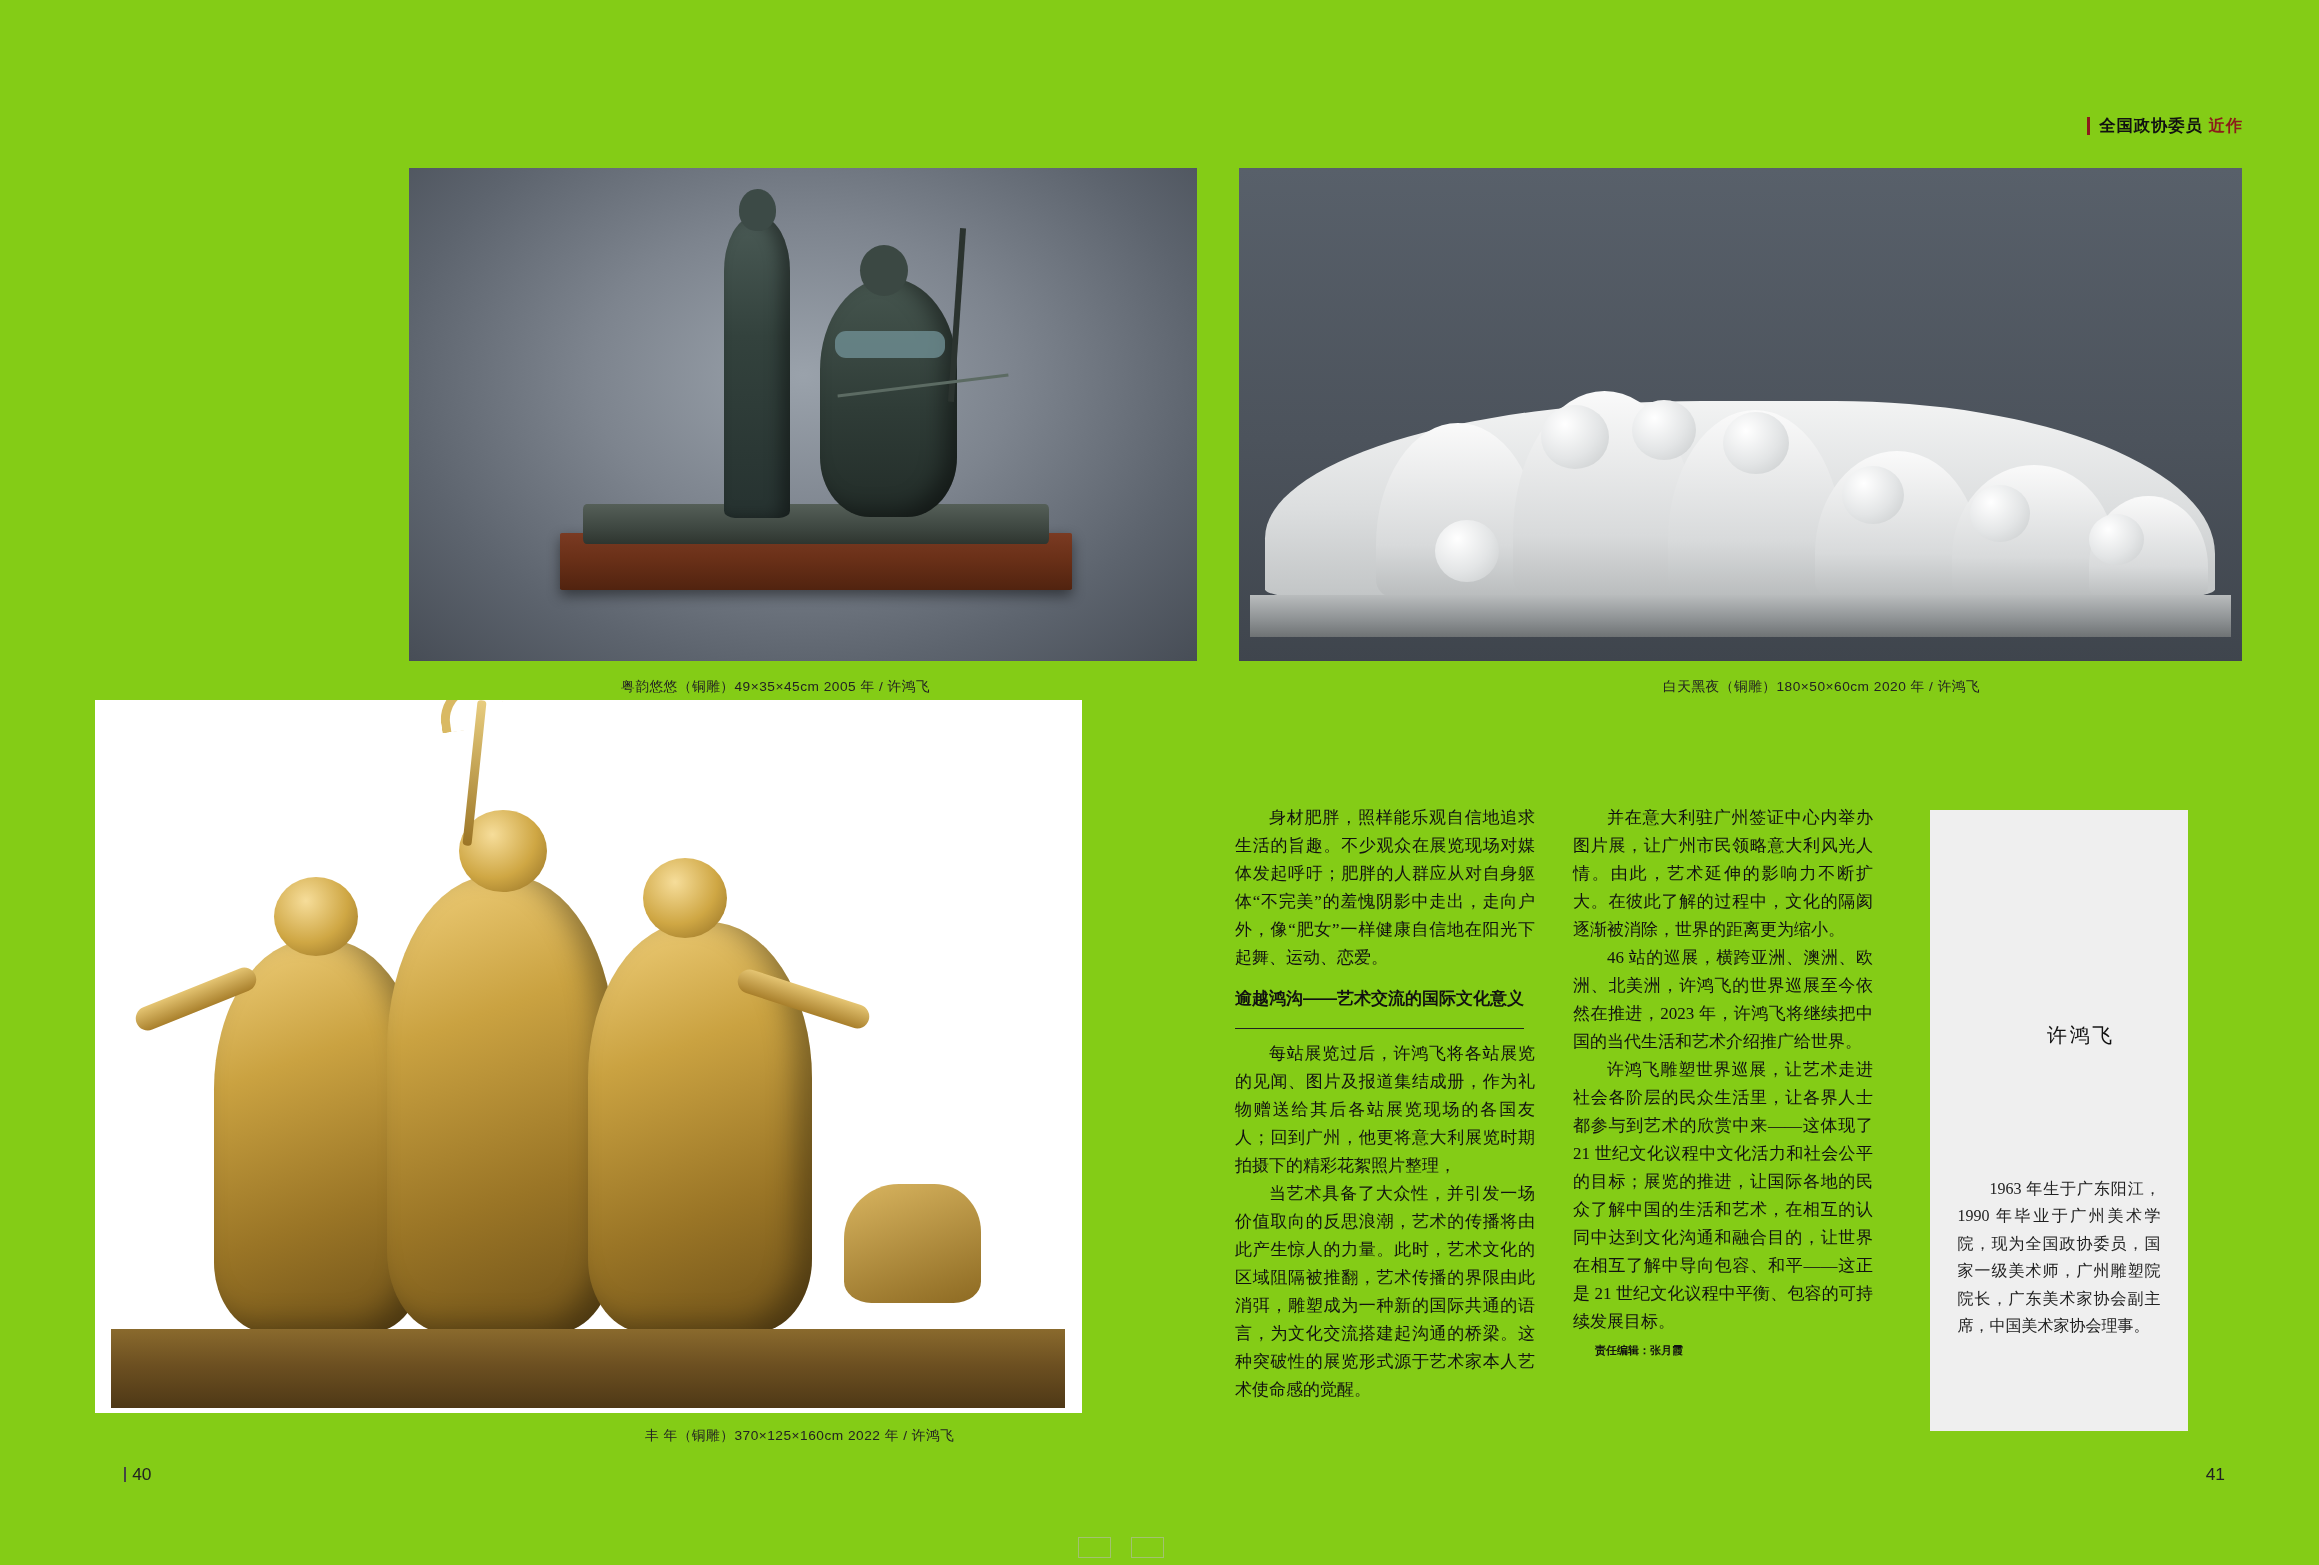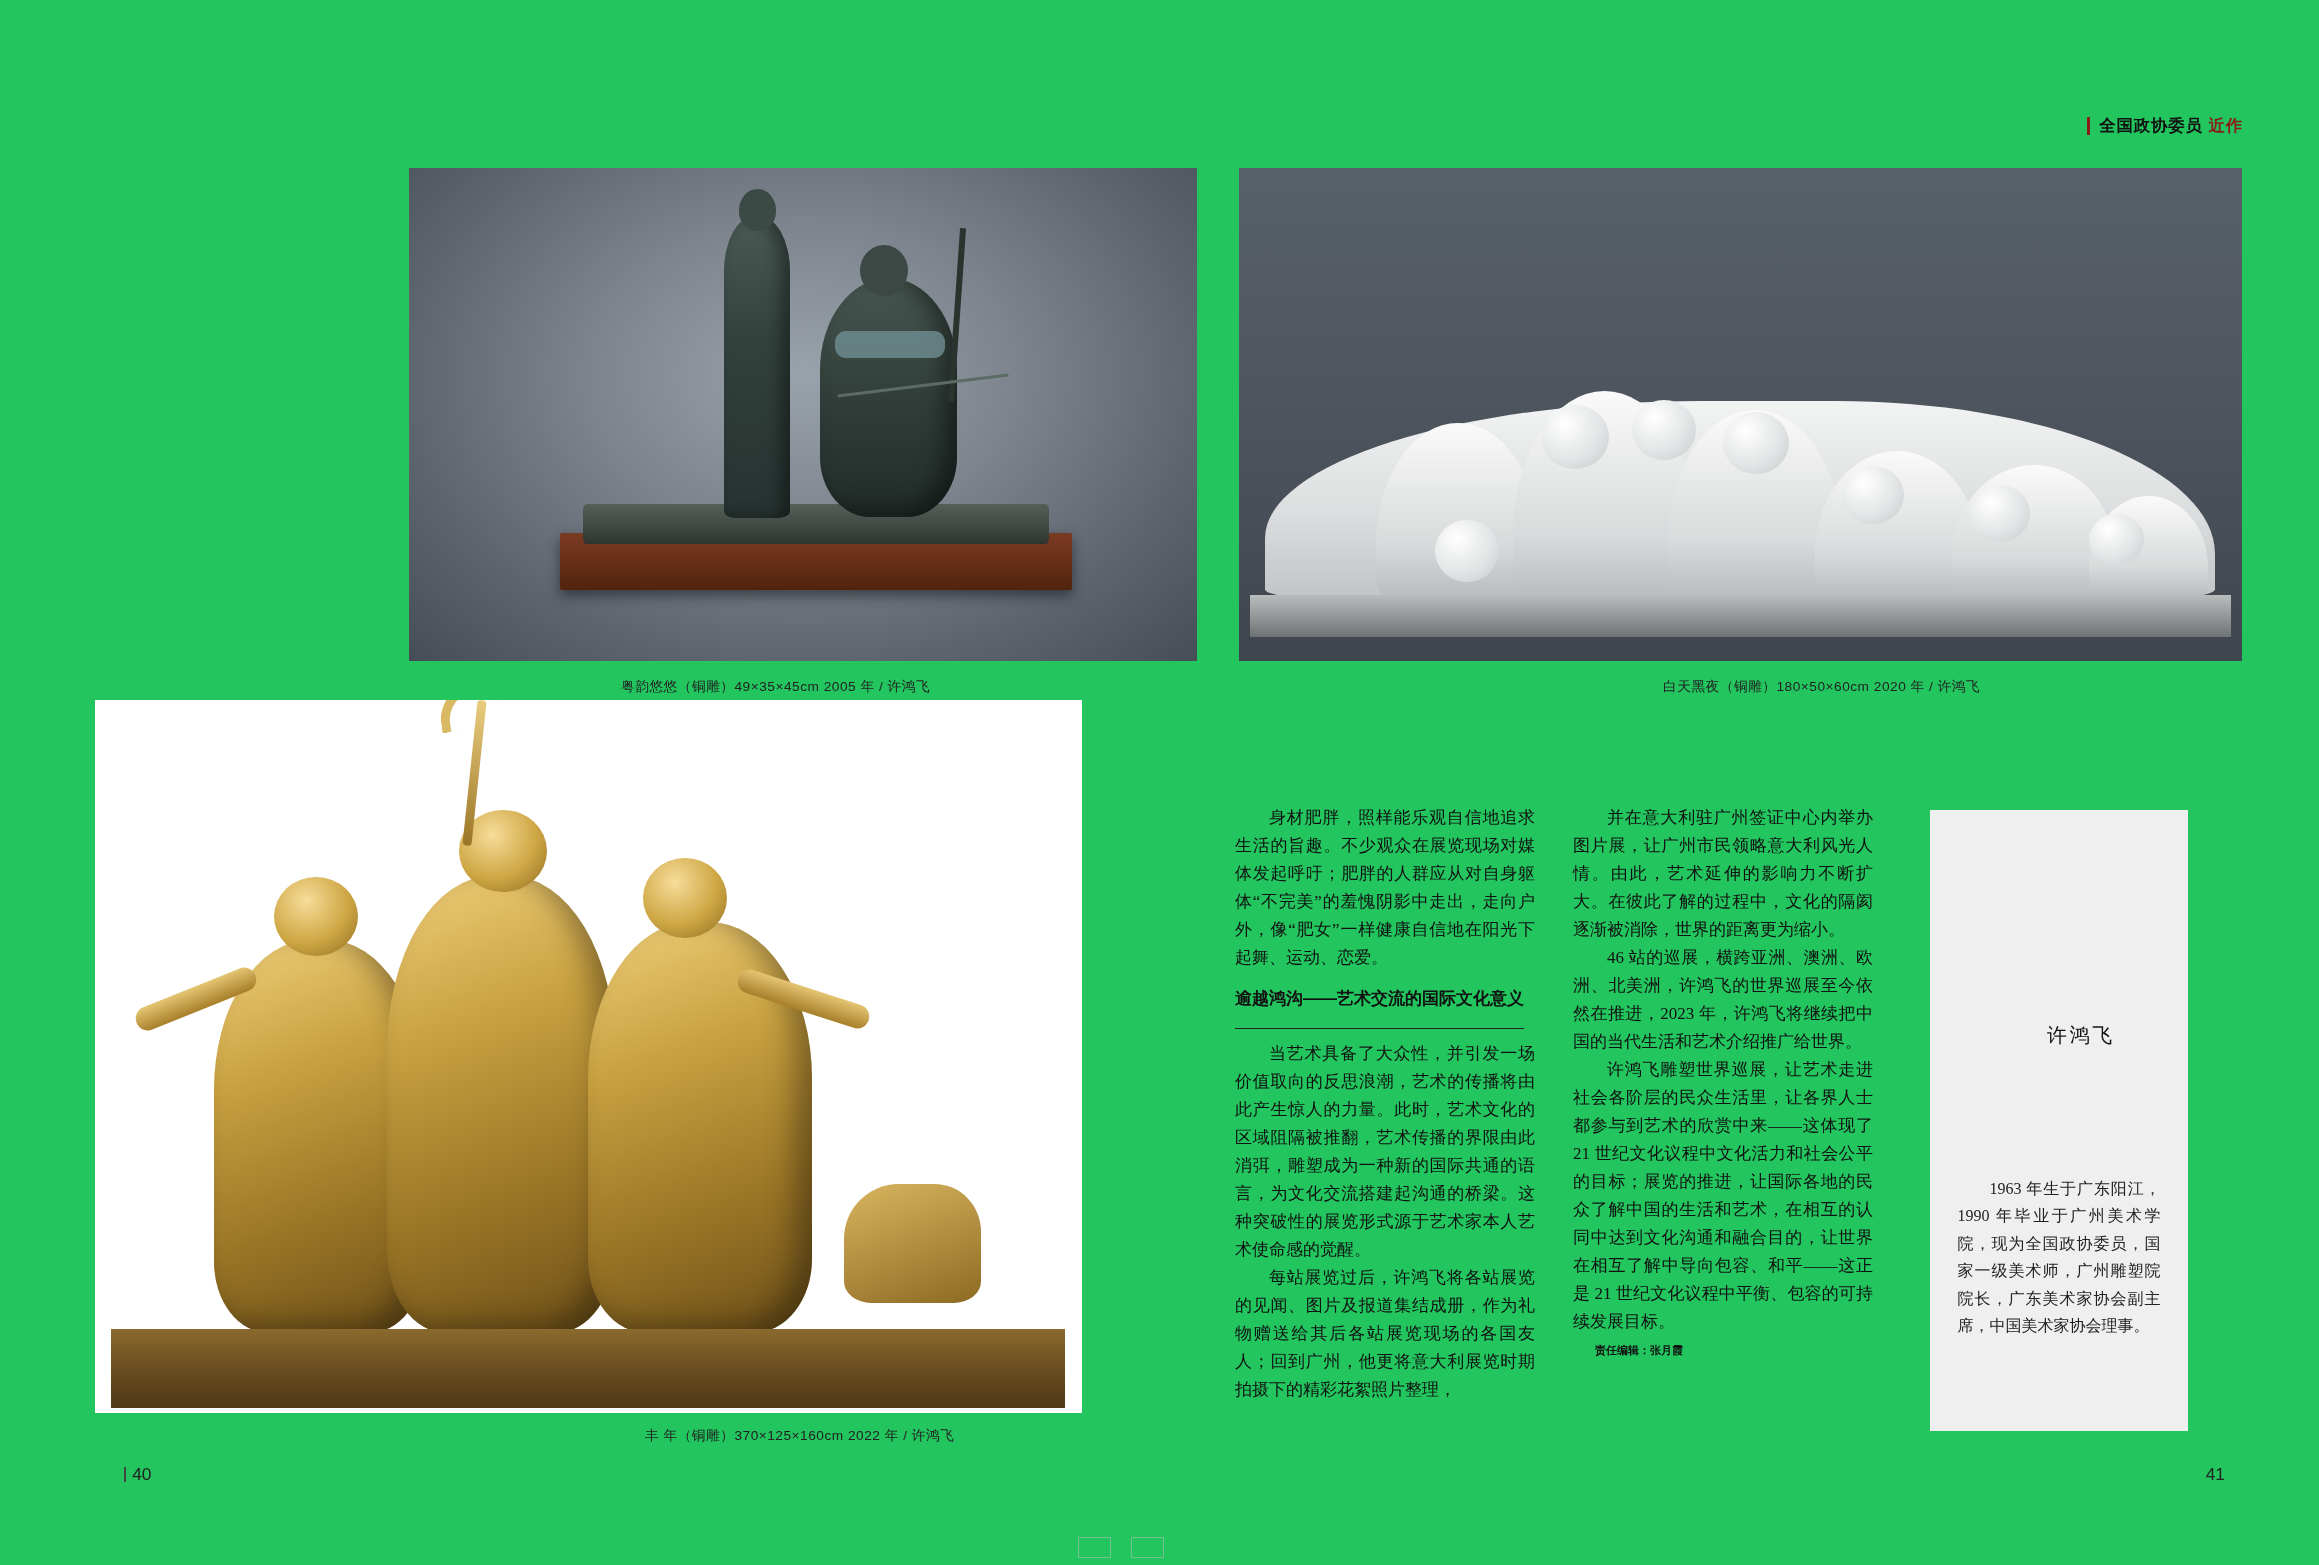--- a/index.html
+++ b/index.html
@@ -11,21 +11,21 @@
     width: 2320px;
     height: 1565px;
     font-family: "Liberation Serif", serif;
     color: #1a1a1a;
     position: relative;
     overflow: hidden;
   }
   .page {
     position: absolute;
     inset: 0;
-    background: #22c55e;
+    background: #84cc16;
   }
   
   .runhead {
     position: absolute;
     top: 115px;
     right: 77px;
     display: flex;
     align-items: center;
     gap: 5.5px;
     font-size: 17.4px;
@@ -349,22 +349,22 @@
       <div class="sickle"></div>
       <div class="dog"></div>
       <div class="gbase"></div>
     </div>
   </div>
   <div class="cap" id="cap3">丰 年（铜雕）370×125×160cm 2022 年 / 许鸿飞</div>
 
   <div class="col" id="col1">
     <p>身材肥胖，照样能乐观自信地追求生活的旨趣。不少观众在展览现场对媒体发起呼吁；肥胖的人群应从对自身躯体“不完美”的羞愧阴影中走出，走向户外，像“肥女”一样健康自信地在阳光下起舞、运动、恋爱。</p>
     <div class="subhead">逾越鸿沟——艺术交流的国际文化意义</div>
+    <p>每站展览过后，许鸿飞将各站展览的见闻、图片及报道集结成册，作为礼物赠送给其后各站展览现场的各国友人；回到广州，他更将意大利展览时期拍摄下的精彩花絮照片整理，</p>
     <p>当艺术具备了大众性，并引发一场价值取向的反思浪潮，艺术的传播将由此产生惊人的力量。此时，艺术文化的区域阻隔被推翻，艺术传播的界限由此消弭，雕塑成为一种新的国际共通的语言，为文化交流搭建起沟通的桥梁。这种突破性的展览形式源于艺术家本人艺术使命感的觉醒。</p>
-    <p>每站展览过后，许鸿飞将各站展览的见闻、图片及报道集结成册，作为礼物赠送给其后各站展览现场的各国友人；回到广州，他更将意大利展览时期拍摄下的精彩花絮照片整理，</p>
   </div>
 
   <div class="col" id="col2">
     <p>并在意大利驻广州签证中心内举办图片展，让广州市民领略意大利风光人情。由此，艺术延伸的影响力不断扩大。在彼此了解的过程中，文化的隔阂逐渐被消除，世界的距离更为缩小。</p>
     <p>46 站的巡展，横跨亚洲、澳洲、欧洲、北美洲，许鸿飞的世界巡展至今依然在推进，2023 年，许鸿飞将继续把中国的当代生活和艺术介绍推广给世界。</p>
     <p>许鸿飞雕塑世界巡展，让艺术走进社会各阶层的民众生活里，让各界人士都参与到艺术的欣赏中来——这体现了 21 世纪文化议程中文化活力和社会公平的目标；展览的推进，让国际各地的民众了解中国的生活和艺术，在相互的认同中达到文化沟通和融合目的，让世界在相互了解中导向包容、和平——这正是 21 世纪文化议程中平衡、包容的可持续发展目标。</p>
     <p class="editor">责任编辑：张月霞</p>
   </div>
 
   <div id="authorbox">

